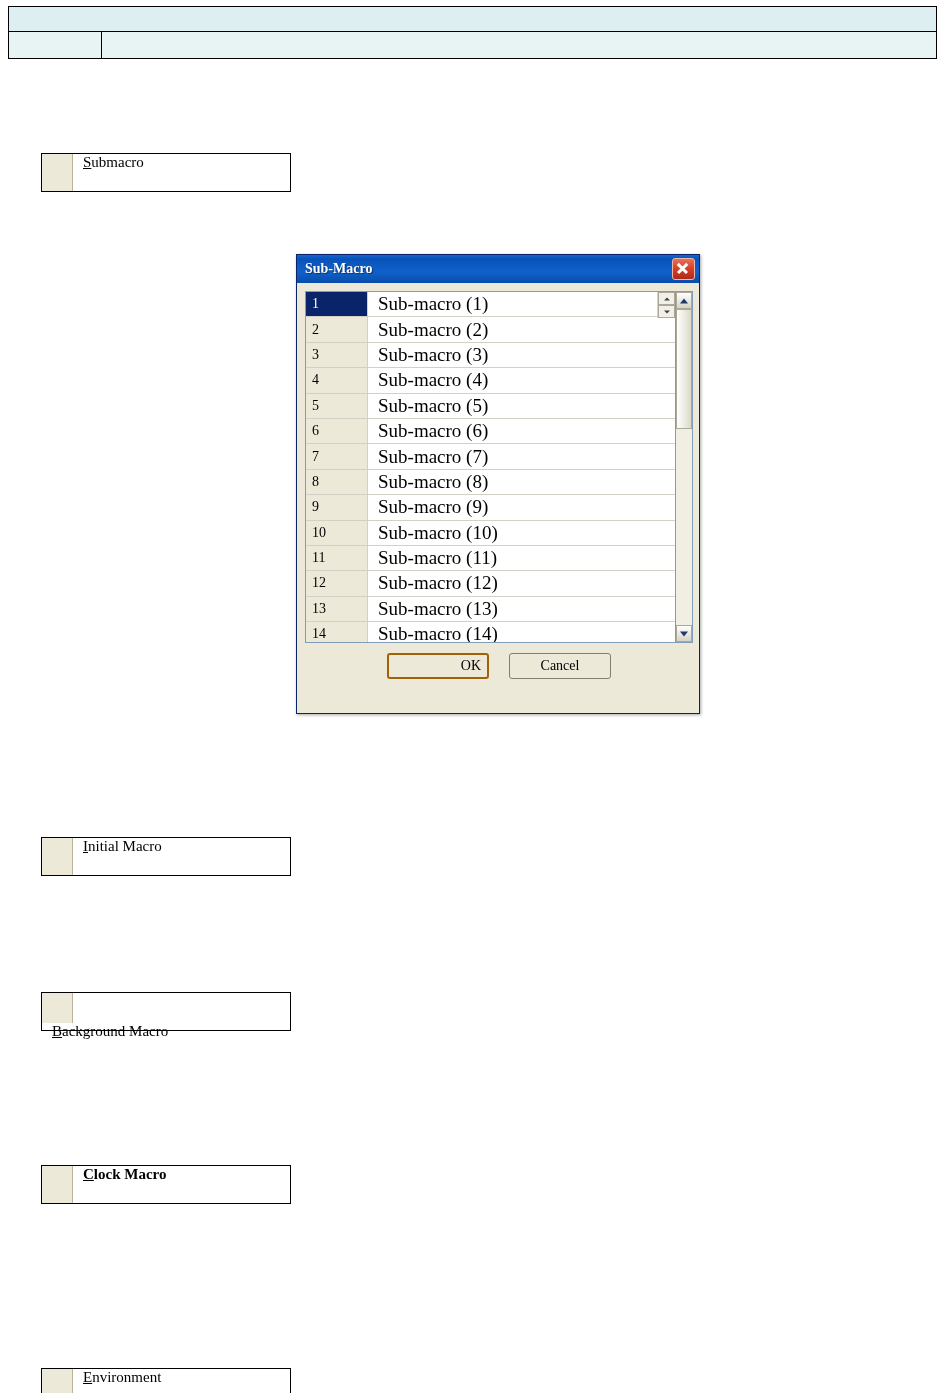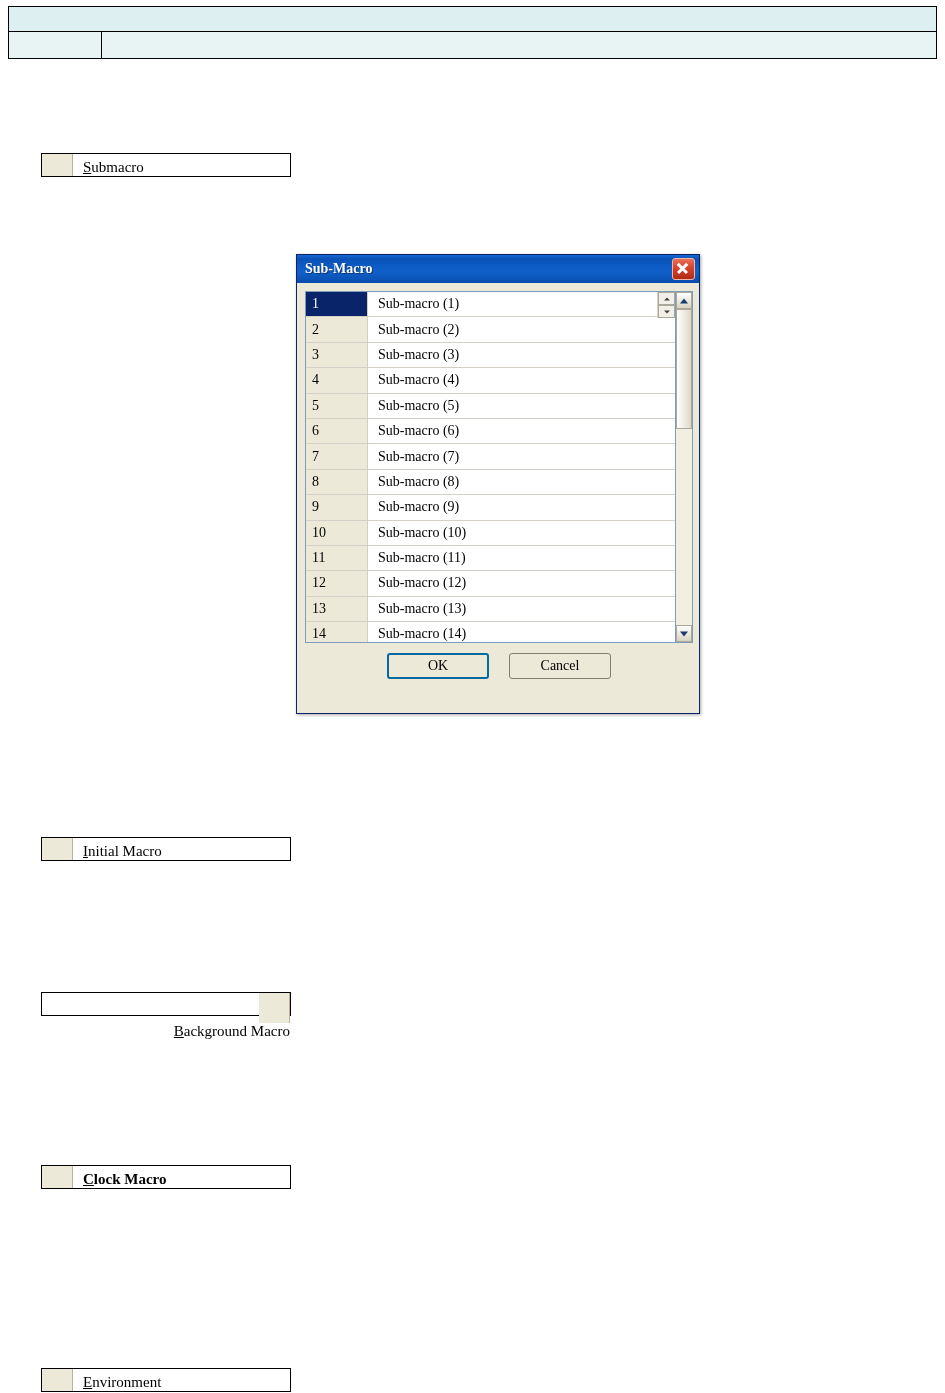--- a/index.html
+++ b/index.html
@@ -33,27 +33,27 @@
   }
   .top-table tr.row1 td {
     background: #ddeff0;
     height: 24px;
   }
   .cell-narrow { width: 80px; }
 
   
   .menu-item {
     position: absolute;
-    height: 24px;
+    height: 39px;
     width: 250px;
     border: 1px solid #000000;
     background: #ffffff;
     box-sizing: border-box;
     display: flex;
-    align-items: flex-end;
+    align-items: flex-start;
   }
   .menu-item .swatch {
     width: 30px;
     height: 100%;
     background: #ece9d8;
     border-right: 1px solid #b9b39a;
     flex: 0 0 30px;
   }
   .menu-item .mlabel {
     padding-left: 10px;
@@ -144,21 +144,21 @@
     background: #ece9d8;
     border-right: 1px solid #d4d0c8;
     box-sizing: border-box;
     display: flex;
     align-items: center;
     padding-left: 6px;
     font-size: 14px;
   }
   .grid-row .val {
     padding-left: 10px;
-    font-size: 14px;
+    font-size: 19px;
   }
   .grid-row.selected .idx {
     background: #0a246a;
     color: #ffffff;
   }
 
   
   .grid-spin {
     position: absolute;
     right: 0;
@@ -250,21 +250,22 @@
     height: 26px;
     background: #ece9d8;
     border: 1px solid #7f7f73;
     border-radius: 3px;
     font-family: "Liberation Serif", serif;
     font-size: 14px;
     color: #000000;
     cursor: pointer;
   }
   .dlg-btn.default {
-    border: 2px solid #0369a1;
+    border: 2px solid #a16207;
+    text-align: right;
   }
 </style>
 </head>
 <body>
 
 <table class="top-table">
   <tbody>
       <tr class="row1">
     <td colspan="2"></td>
   </tr>

